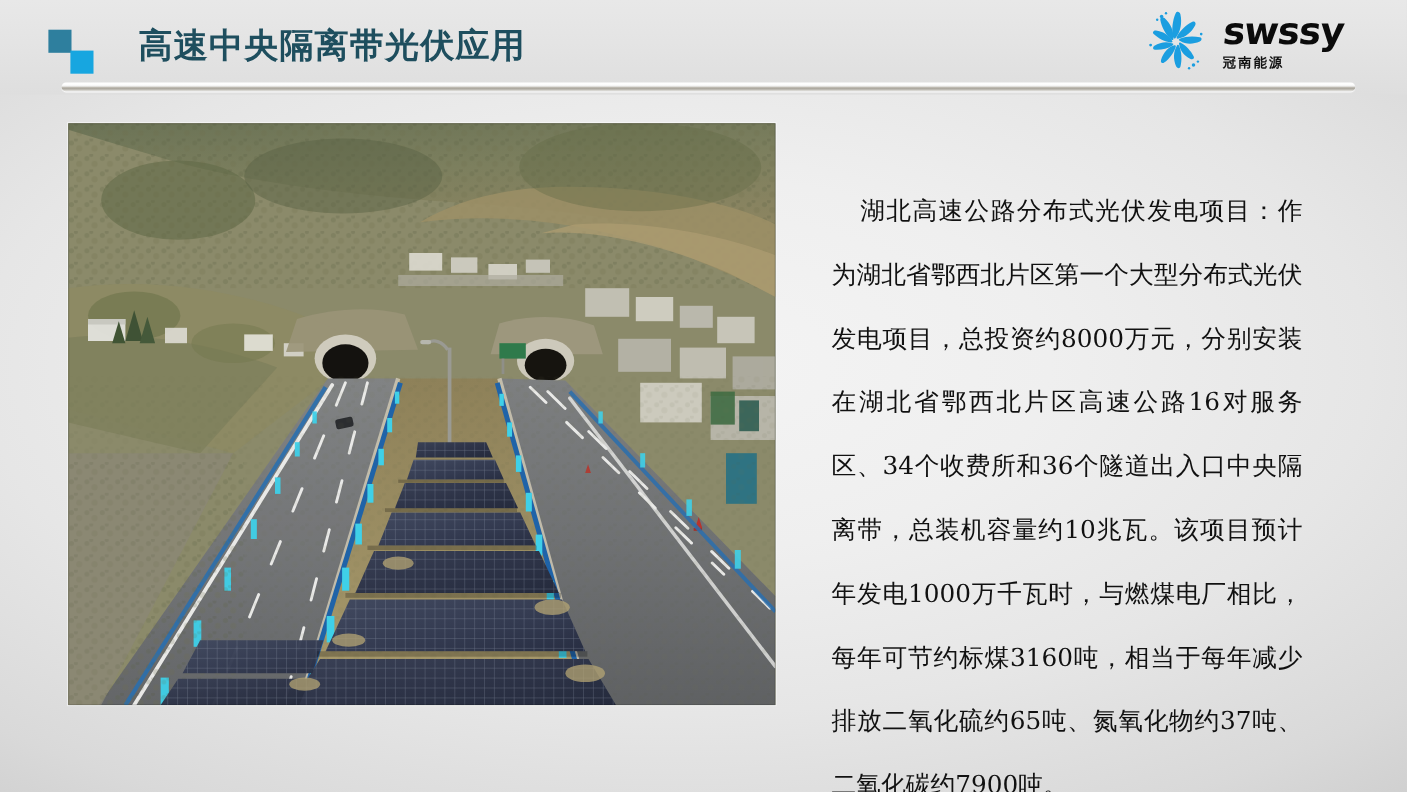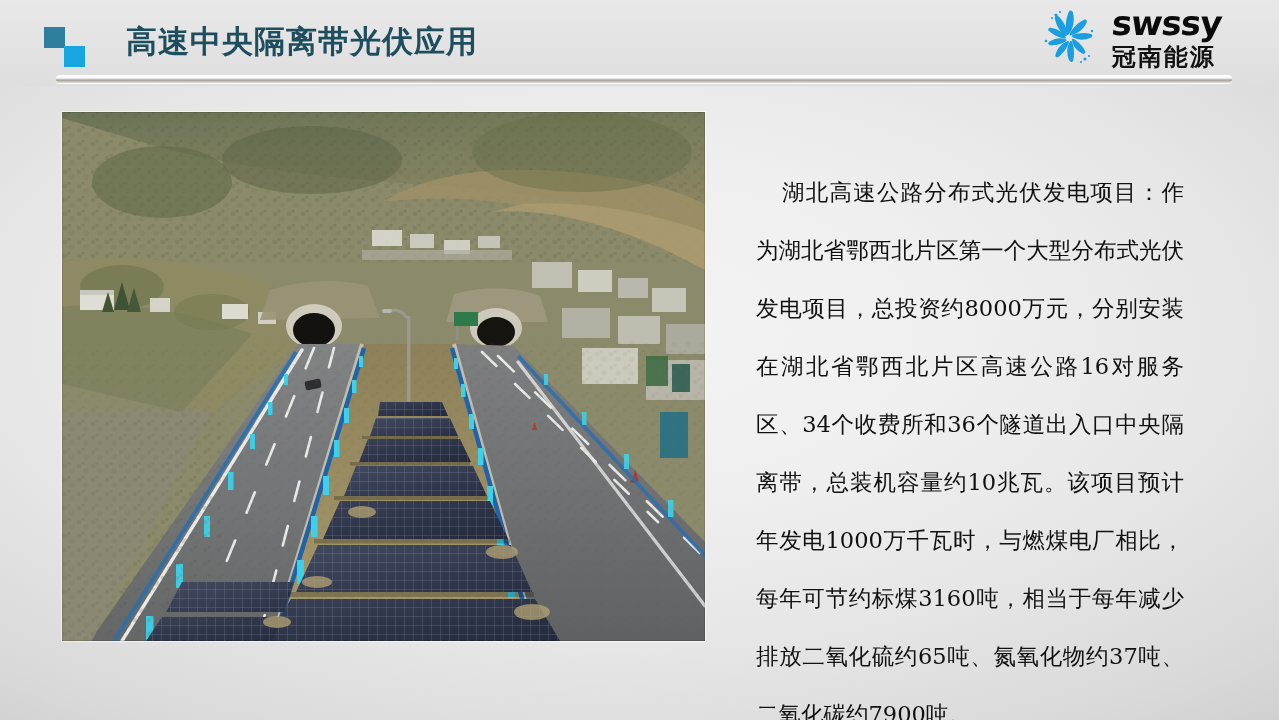--- a/index.html
+++ b/index.html
@@ -110,21 +110,21 @@
     font-family: "DejaVu Sans", "Liberation Sans", sans-serif;
     font-size: 34px;
     font-weight: bold;
     color: #0b0b0b;
     letter-spacing: -1px;
     transform: skewX(-6deg);
     line-height: 0.95;
   }
   .brand-sub {
     font-family: "DejaVu Sans", "Liberation Sans", sans-serif;
-    font-size: 24px;
+    font-size: 12px;
     font-weight: bold;
     color: #111111;
     letter-spacing: 2px;
     margin-top: 5px;
   }
 
   
   .photo-frame {
     position: absolute;
     left: 62px;

